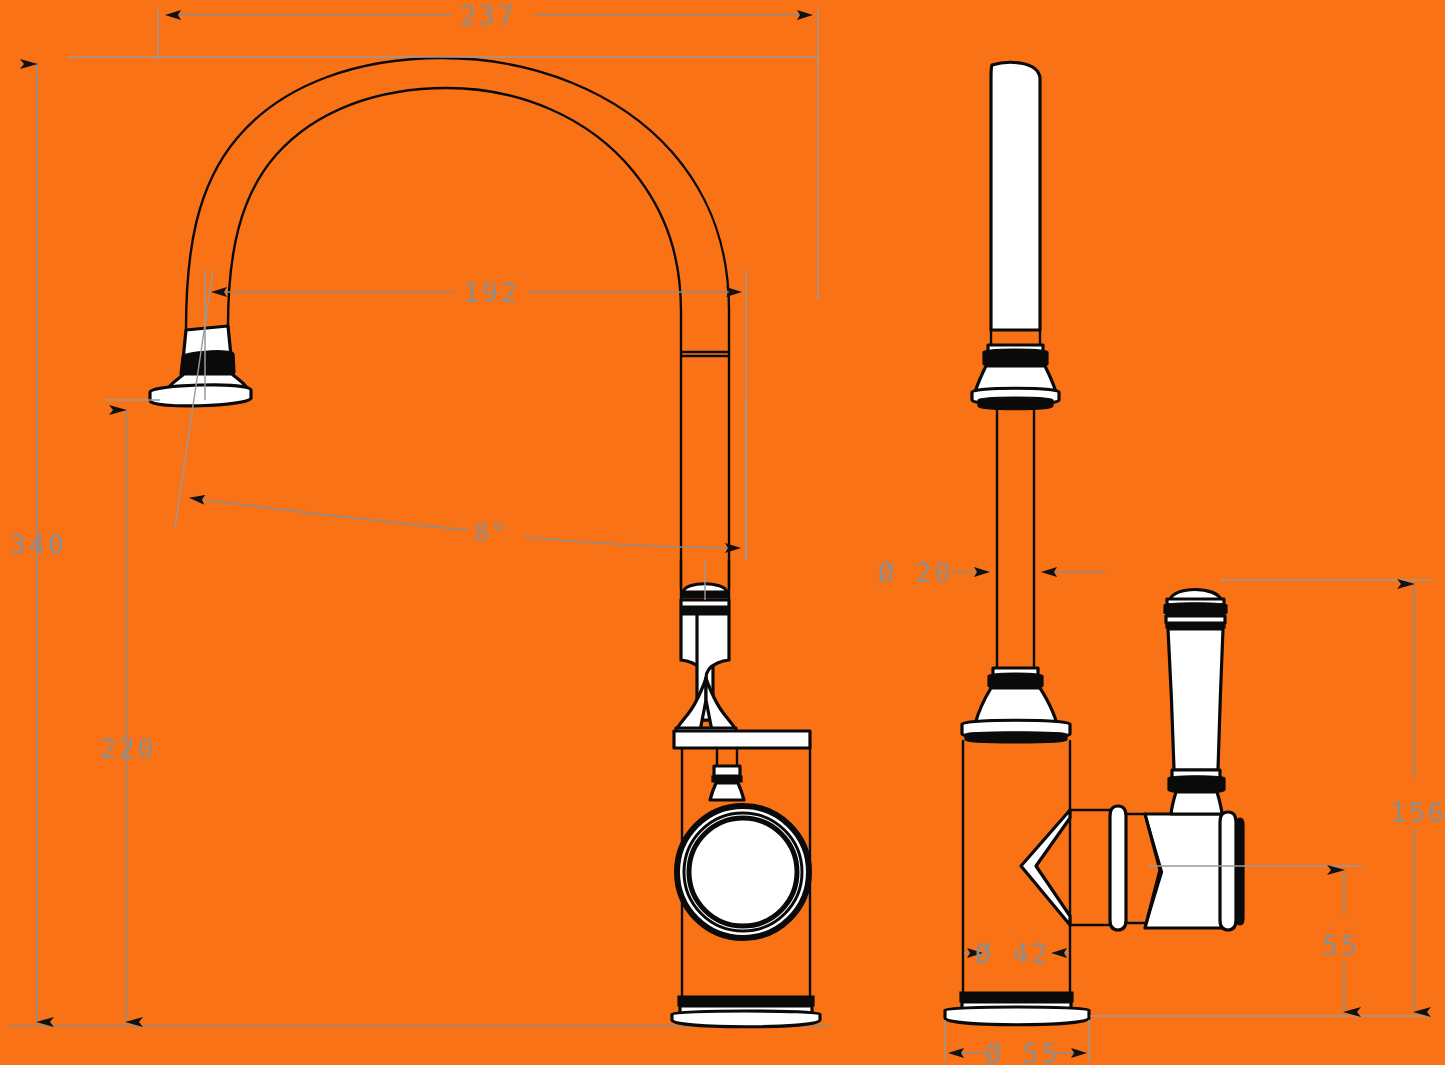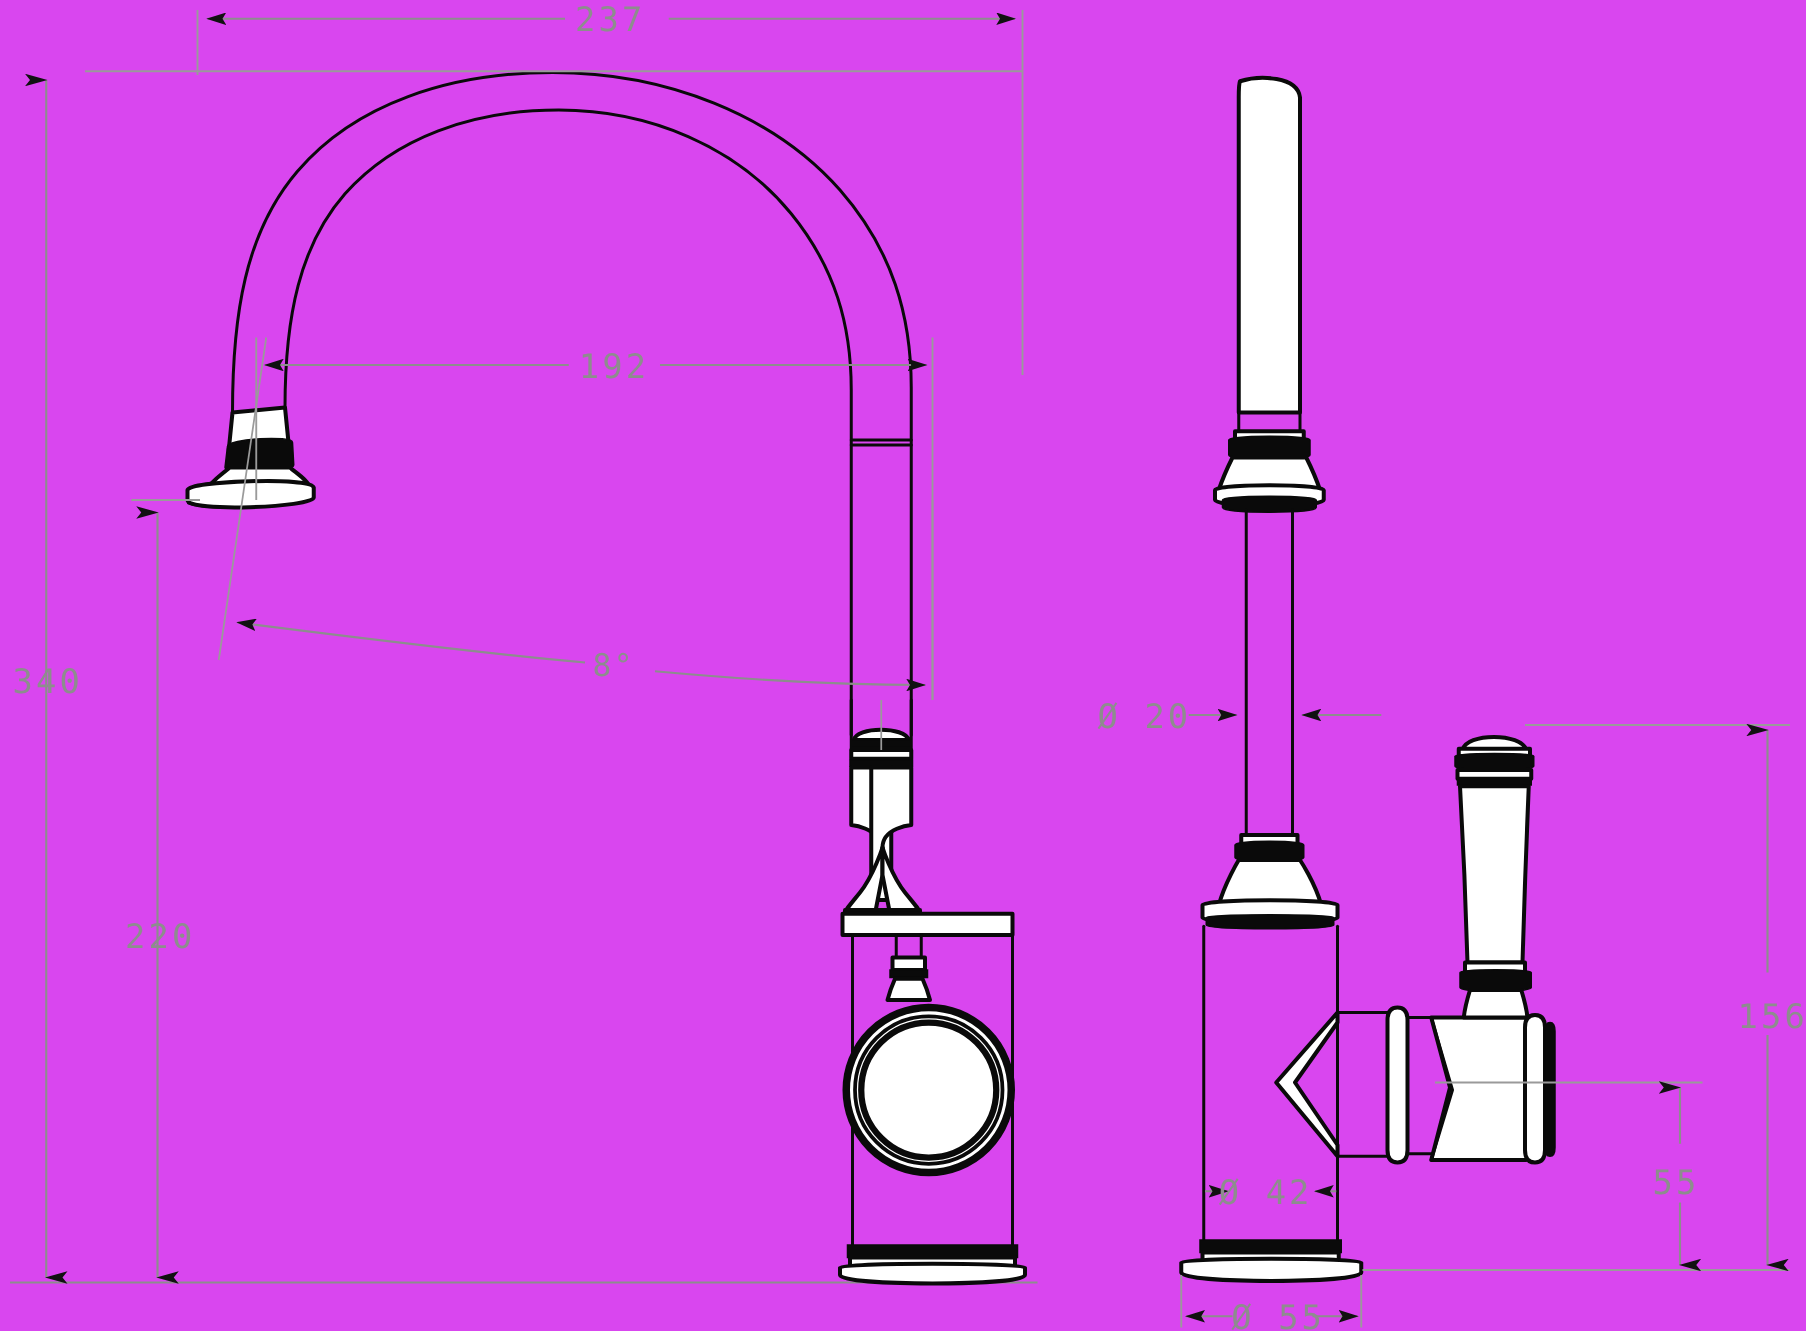--- a/index.html
+++ b/index.html
@@ -11,21 +11,21 @@
   body {
     width: 1445px;
     height: 1065px;
     overflow: hidden;
     font-family: "DejaVu Sans Mono", monospace;
   }
   #drawing-root {
     position: relative;
     width: 1445px;
     height: 1065px;
-    background: #d946ef;
+    background: #f97316;
   }
   svg.canvas {
     position: absolute;
     top: 0;
     left: 0;
     width: 1445px;
     height: 1065px;
     display: block;
   }
   .dim-text {

